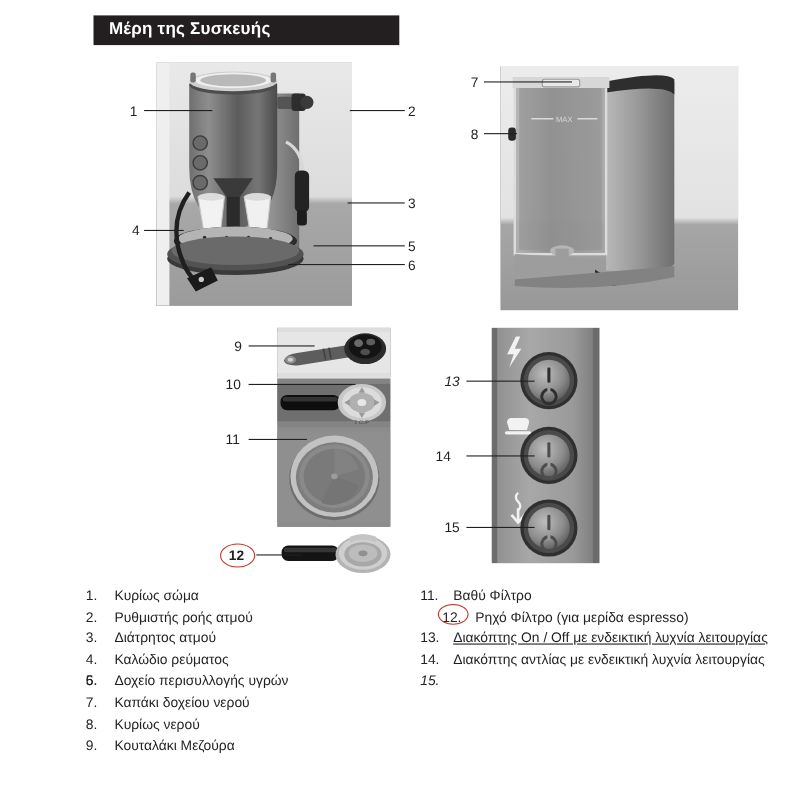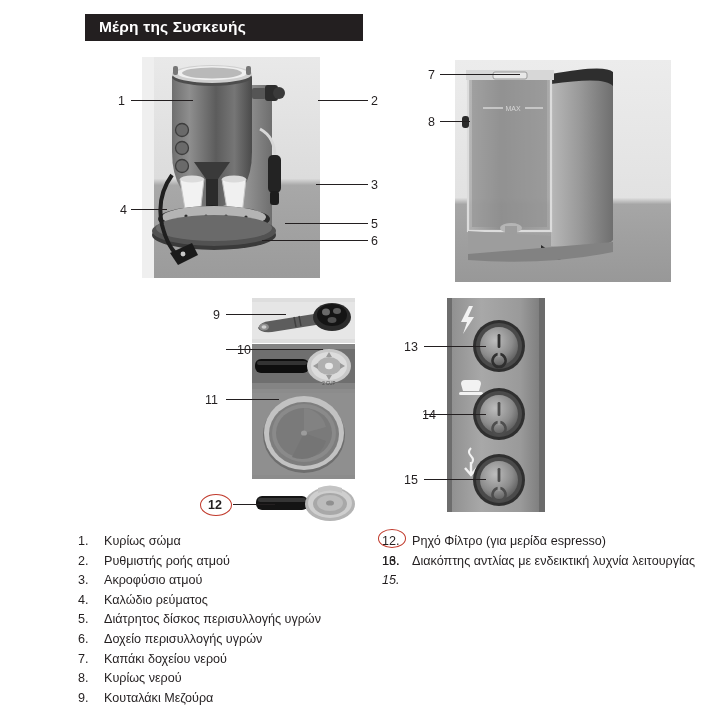--- a/index.html
+++ b/index.html
@@ -297,21 +297,21 @@
     <ellipse cx="77" cy="22" rx="18" ry="14" fill="#dcdcdc"></ellipse>
     <ellipse cx="77" cy="22" rx="12" ry="9" fill="#b0b0b0"></ellipse>
     <ellipse cx="77" cy="22" rx="4" ry="3.2" fill="#e8e8e8"></ellipse>
     <path d="M77 8 L80 13 L74 13 Z" fill="#9a9a9a"></path>
     <path d="M77 36 L80 31 L74 31 Z" fill="#9a9a9a"></path>
     <path d="M61 22 L66 19 L66 25 Z" fill="#9a9a9a"></path>
     <path d="M93 22 L88 19 L88 25 Z" fill="#9a9a9a"></path>
     <text x="77" y="41" font-family="Liberation Sans, sans-serif" font-size="4.5" fill="#4a4a4a" text-anchor="middle">2 CUP</text>
   </svg>
 </div>
-<div class="callout" style="left:205px; top:344px;margin-left:32px;">10</div>
+<div class="callout" style="left:205px; top:344px;">10</div>
 <div class="leader" style="left:226px; top:349px; width:97px;"></div>
 
 <div class="photo" style="left:252px; top:389px; width:103px; height:90px;">
   <svg width="103" height="90" viewBox="0 0 103 90">
     <rect width="103" height="90" fill="#8c8c8c"></rect>
     <rect y="4" width="103" height="82" fill="#8f8f8f"></rect>
     <ellipse cx="52" cy="46" rx="41" ry="38" fill="#6e6e6e"></ellipse>
     <ellipse cx="52" cy="44" rx="40" ry="37" fill="#c2c2c2"></ellipse>
     <ellipse cx="52" cy="45" rx="35" ry="32" fill="#7e7e7e"></ellipse>
     <ellipse cx="52" cy="44" rx="32" ry="29" fill="#8a8a8a"></ellipse>
@@ -384,65 +384,68 @@
 
     <circle cx="52" cy="182" r="26" fill="#2f2f2f"></circle>
     <circle cx="52" cy="182" r="23" fill="#4a4a4a"></circle>
     <circle cx="52" cy="182" r="19" fill="url(#swG)"></circle>
     <rect x="50.6" y="170" width="2.8" height="14" rx="1.2" fill="#4d4d4d"></rect>
     <path d="M52 190 a6.5 6.5 0 1 0 0.1 0" fill="none" stroke="#4d4d4d" stroke-width="2.6"></path>
     <rect x="50.6" y="188" width="2.8" height="5" fill="#9a9a9a"></rect>
   </svg>
 </div>
 
-<div class="callout" style="left:404px; top:341px;">13</div>
+<div class="callout" style="left:404px; top:341px;font-style:italic;">13</div>
 <div class="leader" style="left:424px; top:346px; width:62px;"></div>
 
-<div class="callout" style="left:422px; top:409px;">14</div>
+<div class="callout" style="left:396px; top:409px;">14</div>
 <div class="leader" style="left:424px; top:414px; width:62px;"></div>
 
 <div class="callout" style="left:404px; top:474px;">15</div>
 <div class="leader" style="left:424px; top:479px; width:62px;"></div>
 
 <div class="list" id="list-left">
   <div class="list-item">
     <span class="num">1.</span><span>Κυρίως σώμα</span>
   </div>
   <div class="list-item">
     <span class="num">2.</span><span>Ρυθμιστής ροής ατμού</span>
   </div>
   <div class="list-item">
-    <span class="num">3.</span><span>Ακροφύσιο ατμού</span>
+    <span class="num">3.</span><span>Διάτρητος ατμού</span>
   </div>
   <div class="list-item">
     <span class="num">4.</span><span>Καλώδιο ρεύματος</span>
   </div>
   <div class="list-item">
-    <span class="num">5.</span><span>Διάτρητος δίσκος περισυλλογής υγρών</span>
+    <span class="num">5.</span>
   </div>
   <div class="list-item">
     <span class="num">6.</span><span>Δοχείο περισυλλογής υγρών</span>
   </div>
   <div class="list-item">
     <span class="num">7.</span><span>Καπάκι δοχείου νερού</span>
   </div>
   <div class="list-item">
     <span class="num">8.</span><span>Κυρίως νερού</span>
   </div>
   <div class="list-item">
     <span class="num">9.</span><span>Κουταλάκι Μεζούρα</span>
   </div>
 </div>
 
 <div class="list" id="list-right">
   <div class="list-item" style="padding-left:30px;">
+    <span class="num">11.</span><span>Βαθύ Φίλτρο</span>
+  </div>
+  <div class="list-item" style="padding-left:30px;margin-left:20px;">
     <span class="num">12.</span><span class="num-circle"></span><span>Ρηχό Φίλτρο (για μερίδα espresso)</span>
   </div>
   <div class="list-item two-line" style="padding-left:30px;text-decoration:underline;">
-    <span class="num">13.</span>
+    <span class="num">13.</span><span>Διακόπτης On / Off με ενδεικτική λυχνία λειτουργίας</span>
   </div>
   <div class="list-item two-line" style="padding-left:30px;">
-    <span class="num">16.</span><span>Διακόπτης αντλίας με ενδεικτική λυχνία λειτουργίας</span>
+    <span class="num">14.</span><span>Διακόπτης αντλίας με ενδεικτική λυχνία λειτουργίας</span>
   </div>
   <div class="list-item two-line" style="padding-left:30px;font-style:italic;">
     <span class="num">15.</span>
   </div>
 </div>
 
 </body></html>

